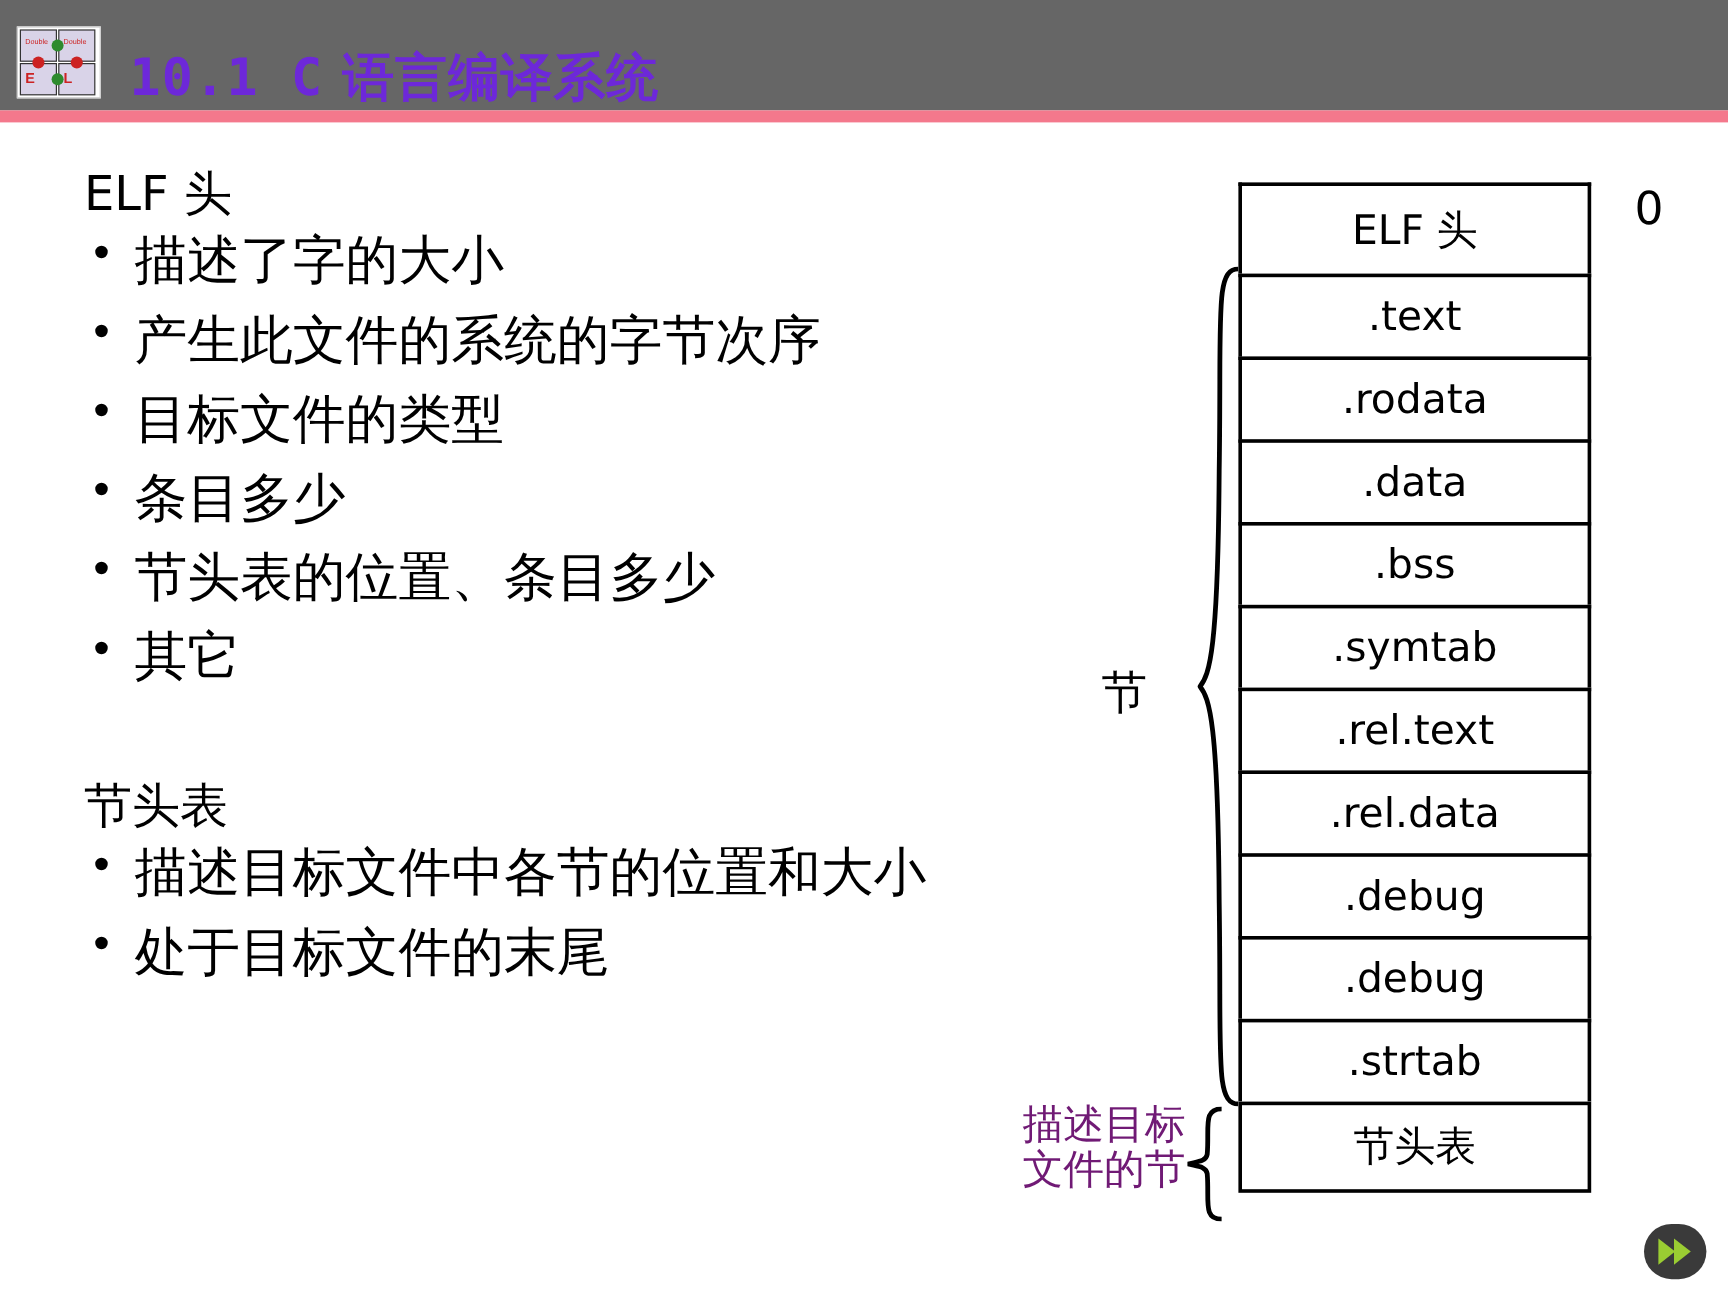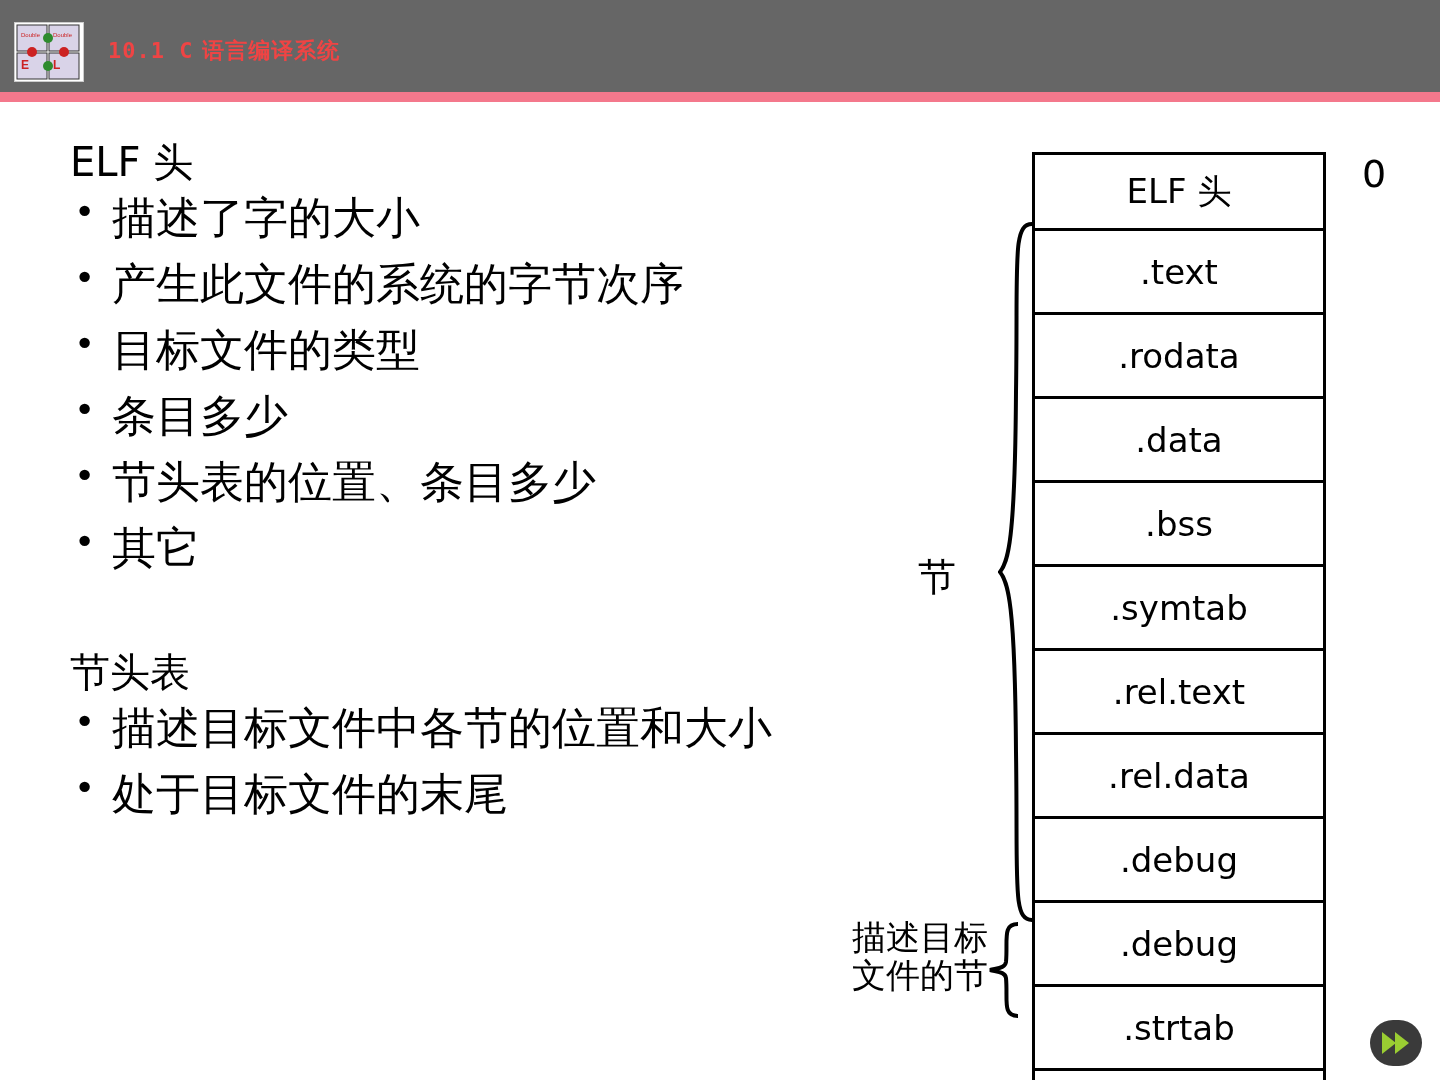--- a/index.html
+++ b/index.html
@@ -20,21 +20,21 @@
     background:#f4788c;
   }
   .header-logo{
     position:absolute;left:14px;top:22px;width:68px;height:58px;
     background:#ffffff;border:1px solid #cccccc;
     overflow:hidden;
   }
   .logo-inner{position:absolute;left:0;top:0;width:68px;height:58px;}
   .header-title{
     position:absolute;left:108px;top:36px;
-    color:#ef4444;font-size:22px;font-weight:bold;
+    color:#6d28d9;font-size:43px;font-weight:bold;
     font-family:"DejaVu Sans Mono","Liberation Mono",monospace;
     letter-spacing:1px;white-space:nowrap;
   }
   .header-title .cjk{font-family:"DejaVu Sans","Liberation Sans",sans-serif;}
 
   
   .left-col{
     position:absolute;left:70px;top:142px;width:900px;
     color:#000000;
   }
@@ -52,41 +52,41 @@
   .gap{height:60px;}
 
   
   .diagram{
     position:absolute;left:1032px;top:152px;width:294px;
   }
   .seg{
     box-sizing:border-box;
     border:3px solid #000000;
     border-bottom-width:0;
-    height:84px;
+    height:69px;
     display:flex;align-items:center;justify-content:center;
     font-size:34px;color:#000000;
     background:#ffffff;
   }
   .seg.last{border-bottom-width:3px;}
   .seg.tall{height:76px;}
   .zero-label{
     position:absolute;left:1362px;top:152px;
     font-size:38px;color:#000000;
   }
   .jie-label{
     position:absolute;left:918px;top:552px;
     font-size:38px;color:#000000;
   }
   .brace-big{
     position:absolute;left:998px;top:222px;width:36px;height:700px;
   }
   .desc-label{
     position:absolute;left:778px;top:918px;width:210px;
-    font-size:34px;line-height:1.12;color:#000000;text-align:right;
+    font-size:34px;line-height:1.12;color:#701a75;text-align:right;
   }
   .brace-small{
     position:absolute;left:988px;top:922px;width:32px;height:96px;
   }
 
   
   .nav-btn{
     position:absolute;right:18px;bottom:14px;width:52px;height:46px;
     background:#3a3a3a;border-radius:26px;
     display:flex;align-items:center;justify-content:center;

